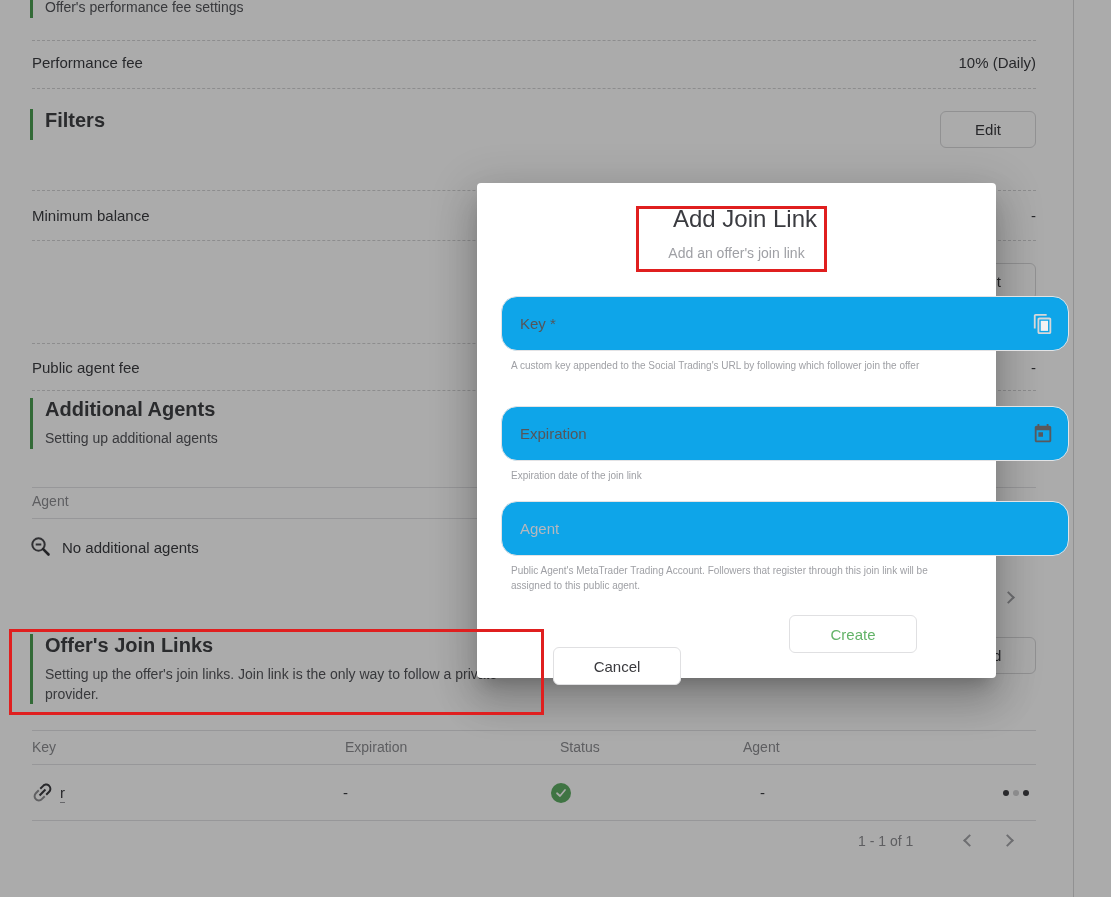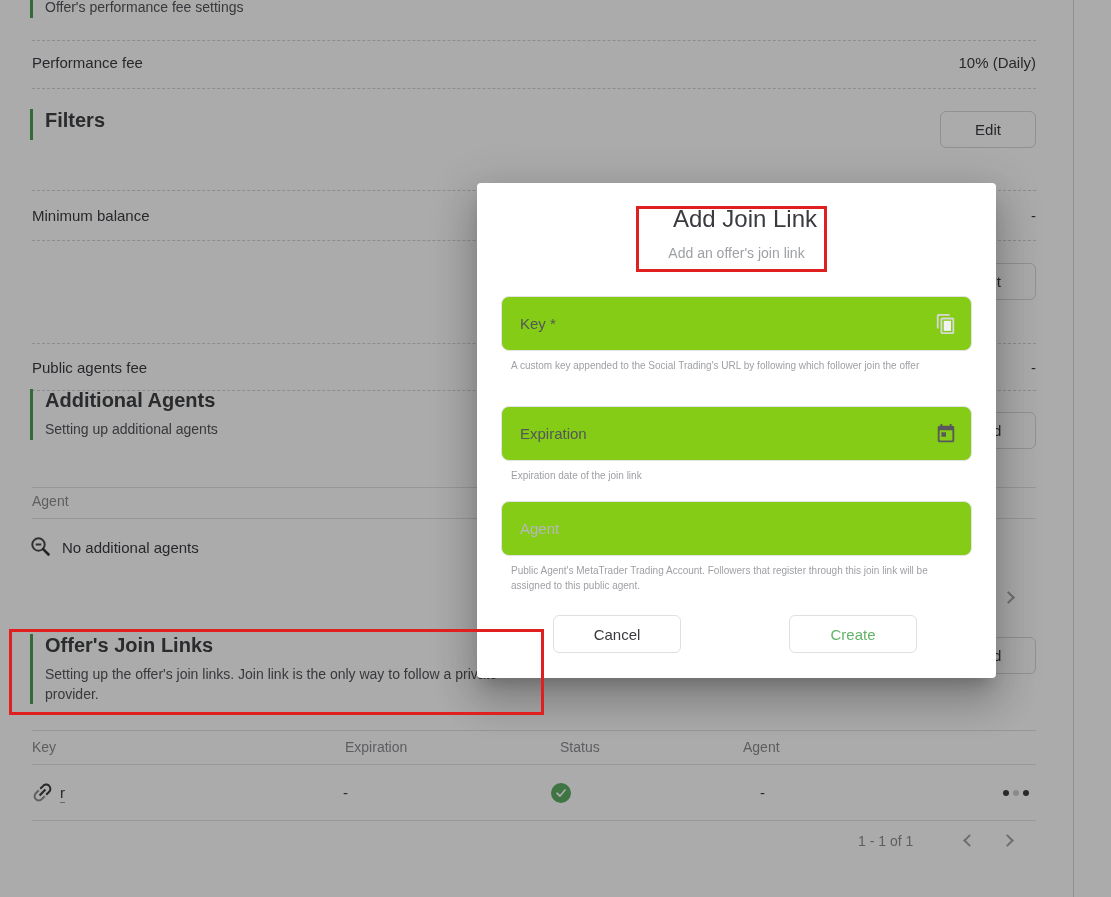--- a/index.html
+++ b/index.html
@@ -37,30 +37,30 @@
 
   
   #backdrop{position:absolute;inset:0;background:rgba(0,0,0,0.33);z-index:5;}
 
   
   #modal{position:absolute;left:477px;top:183px;width:519px;height:495px;background:#fff;border-radius:4px;
          box-shadow:0 11px 15px -7px rgba(0,0,0,.2),0 24px 38px 3px rgba(0,0,0,.16),0 9px 46px 8px rgba(0,0,0,.12);
          z-index:10;}
   .m-title{position:absolute;left:0;right:0;top:22px;text-align:center;font-size:24px;color:#3a3b40;margin-left:17px;}
   .m-sub{position:absolute;left:0;right:0;top:62px;text-align:center;font-size:14px;color:#9fa0a5;}
-  .field{position:absolute;left:24px;width:471px;height:55px;border:1px solid #e3e3e5;border-radius:8px;background:#84cc16;}
+  .field{position:absolute;left:24px;width:568px;height:55px;border:1px solid #e3e3e5;border-radius:16px;background:#0ea5e9;}
   .field input{position:absolute;inset:0;border:none;outline:none;background:transparent;
                padding:0 48px 0 18px;font-size:15px;color:#3b3c40;border-radius:8px;}
   .field input.dark-ph::placeholder{color:#55565a;opacity:1;}
   .field input.light-ph::placeholder{color:#b7b7bd;opacity:1;}
   .field .f-icon{position:absolute;right:14px;top:16px;width:22px;height:22px;cursor:pointer;}
   .helper{position:absolute;left:34px;max-width:452px;font-size:10px;color:#9fa0a5;line-height:1.45;}
   .m-btn{position:absolute;width:128px;height:38px;top:432px;border:1px solid #e0e0e2;border-radius:6px;
          background:#fff;font-size:15px;display:flex;align-items:center;justify-content:center;cursor:pointer;}
-  #cancel-btn{left:76px;color:#3a3a3e;}
+  #cancel-btn{left:76px;color:#3a3a3e;margin-top:32px;}
   #create-btn{left:312px;color:#63b368;}
 
   
   .red-box{position:absolute;border:3px solid #e01f1f;z-index:20;background:transparent;}
   #red-box-title{left:636px;top:206px;width:191px;height:66px;}
   #red-box-section{left:9px;top:629px;width:535px;height:86px;}
 </style>
 </head>
 <body>
 
@@ -84,25 +84,25 @@
     <button class="btn" style="left:940px;top:111px;width:96px;">Edit</button>
 
     <div class="dash" style="top:190px;"></div>
     <div class="row-label" style="top:207px;left:32px;">Minimum balance</div>
     <div class="row-value" style="top:207px;">-</div>
     <div class="dash" style="top:240px;"></div>
 
     <button class="btn" style="left:940px;top:263px;width:96px;">Edit</button>
 
     <div class="dash" style="top:343px;"></div>
-    <div class="row-label" style="top:359px;left:32px;">Public agents fee</div>
+    <div class="row-label" style="top:359px;left:32px;">Public agent fee</div>
     <div class="row-value" style="top:359px;">-</div>
     <div class="dash" style="top:390px;"></div>
 
-    <div class="sec-head" style="top:389px;">
+    <div class="sec-head" style="top:398px;">
       <h2 class="sec-title">Additional Agents</h2>
       <p class="sec-sub">Setting up additional agents</p>
     </div>
     <button class="btn" style="left:940px;top:412px;width:96px;">Add</button>
 
     <div class="solid" style="top:487px;"></div>
     <div class="th" style="left:32px;top:493px;">Agent</div>
     <div class="solid" style="top:518px;"></div>
 
     <span class="abs" style="left:29px;top:535px;">

